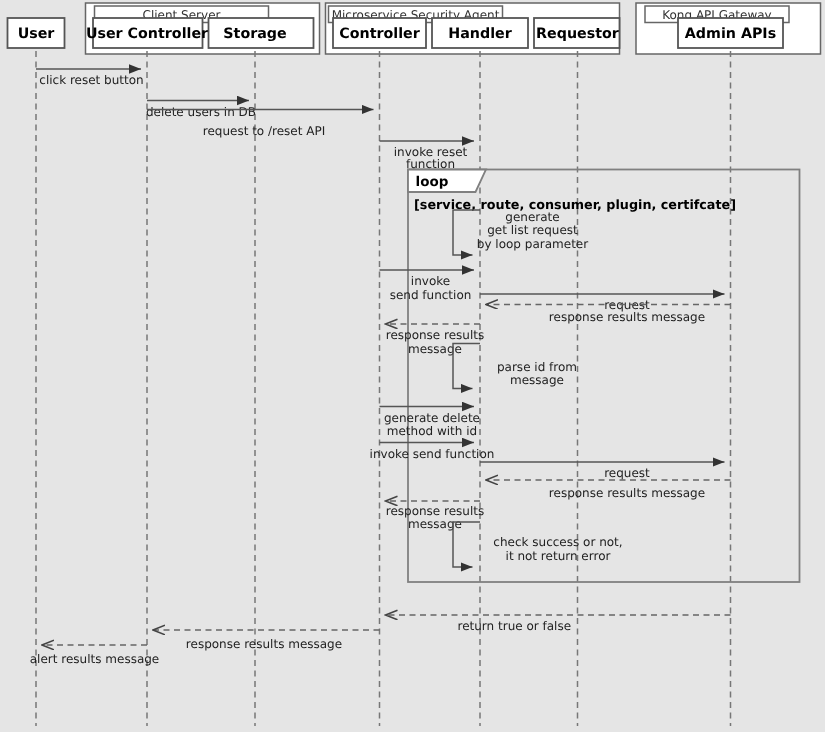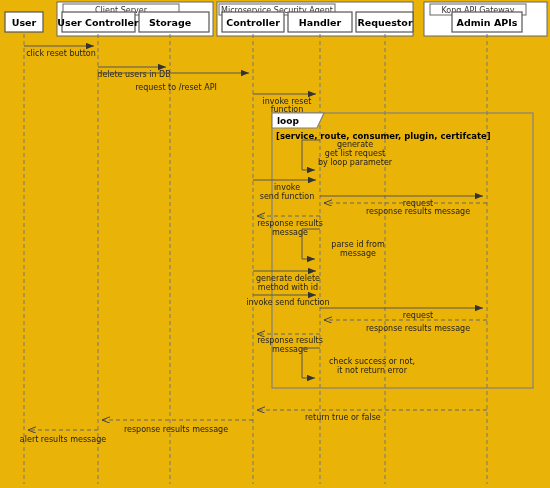--- a/index.html
+++ b/index.html
@@ -10,21 +10,21 @@
   body {
     font-family: "DejaVu Sans", sans-serif;
     width: 550px;
     height: 488px;
     overflow: hidden;
   }
   #diagram-root {
     position: relative;
     width: 550px;
     height: 488px;
-    background: #eab308;
+    background: #e5e5e5;
   }
   svg#seq {
     display: block;
     width: 550px;
     height: 488px;
   }
   .grp-box {
     fill: #ffffff;
     stroke: #666666;
     stroke-width: 1;

